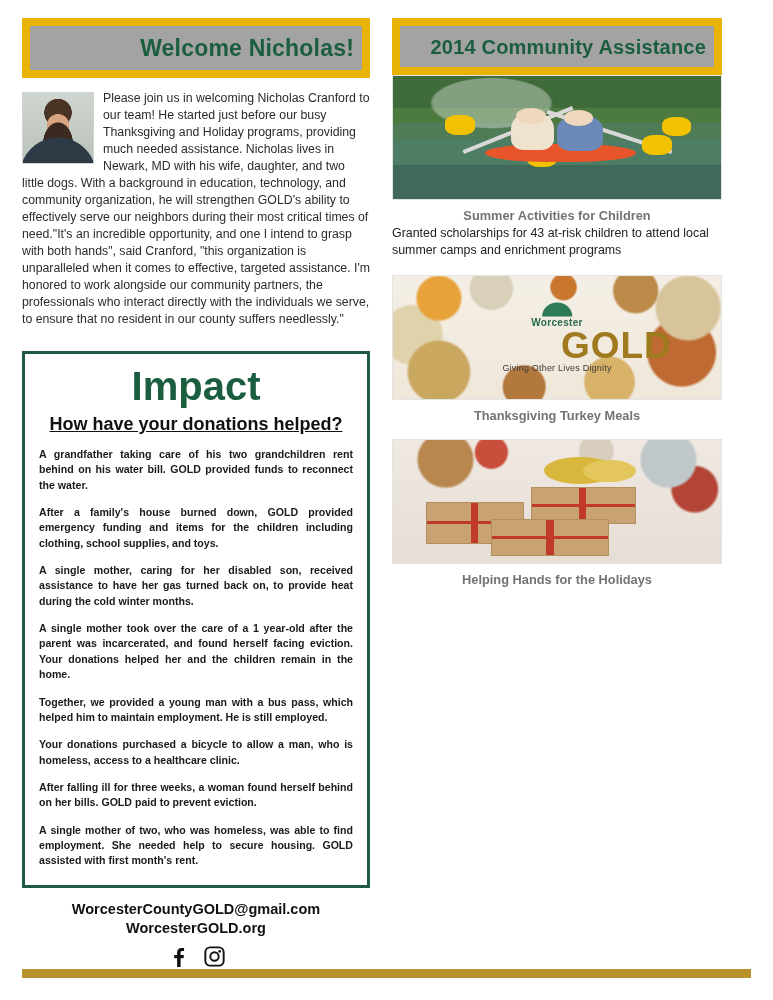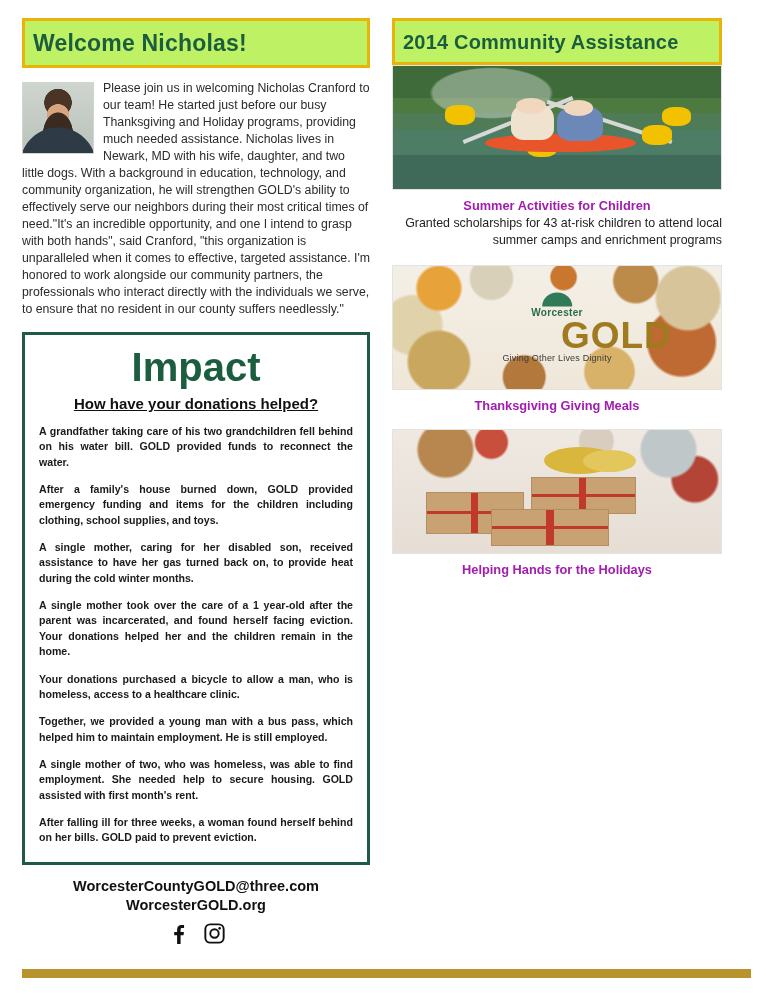--- a/index.html
+++ b/index.html
@@ -25,24 +25,24 @@
     display: flex;
     gap: 22px;
     align-items: flex-start;
   }
 
   .col-left { width: 348px; flex: 0 0 348px; }
   .col-right { width: 330px; flex: 0 0 330px; }
 
   
   .headline-box {
-    border: 3px solid #eab308;
+    border: 8px solid #eab308;
     padding: 10px 8px 9px 8px;
-    text-align: left;
-    background: #bef264;
+    text-align: right;
+    background: #a3a3a3;
   }
   .headline-box .title {
     font-size: 23px;
     font-weight: bold;
     color: #1b5e3f;
     letter-spacing: 0.2px;
     line-height: 1.1;
   }
   .headline-box.small .title { font-size: 20px; }
 
@@ -64,35 +64,35 @@
       radial-gradient(ellipse at 50% 74%, #3a2a20 0 30%, rgba(0,0,0,0) 31%),
       radial-gradient(circle at 50% 46%, #d8a37f 0 21%, rgba(0,0,0,0) 22%),
       radial-gradient(circle at 50% 28%, #4a3426 0 22%, rgba(0,0,0,0) 23%),
       linear-gradient(#cfd5cf, #b9c2bb);
     border: 1px solid #cfd5cf;
   }
   .welcome-body p { margin: 0 0 7px 0; }
 
   
   .impact-box {
-    margin-top: 14px;
+    margin-top: 23px;
     border: 3px solid #1e5b42;
     padding: 12px 14px 14px 14px;
   }
   .impact-title {
     text-align: center;
     font-size: 40px;
     font-weight: bold;
     color: #1b5e3f;
     line-height: 1;
     margin-bottom: 8px;
   }
   .impact-sub {
     text-align: center;
-    font-size: 15px;
+    font-size: 18px;
     font-weight: bold;
     color: #111;
     text-decoration: underline;
     margin-bottom: 12px;
   }
   .impact-item {
     font-size: 10.6px;
     font-weight: bold;
     line-height: 1.45;
     text-align: justify;
@@ -129,25 +129,25 @@
     height: 125px;
     border: 1px solid #e3e3e3;
     position: relative;
     overflow: hidden;
   }
   .card-caption-title {
     margin-top: 8px;
     text-align: center;
     font-size: 12.8px;
     font-weight: bold;
-    color: #a21caf;
+    color: #737373;
   }
   .card-caption-body {
     margin-top: 2px;
-    text-align: right;
+    text-align: left;
     font-size: 12.4px;
     line-height: 1.38;
     color: #222;
   }
 
   
   .photo-kayak {
     background:
       radial-gradient(ellipse at 30% 22%, rgba(255,255,255,0.35) 0 18%, rgba(0,0,0,0) 19%),
       linear-gradient(#3f6b3a 0 26%, #4d7a3f 26% 38%, #4f7b56 38% 52%, #4e7d66 52% 72%, #3f6a5a 72% 100%);
@@ -297,32 +297,32 @@
 
       <div class="welcome-body">
         <div class="portrait"></div>
         <p>Please join us in welcoming Nicholas Cranford to our team! He started just before our busy Thanksgiving and Holiday programs, providing much needed assistance. Nicholas lives in Newark, MD with his wife, daughter, and two little dogs. With a background in education, technology, and community organization, he will strengthen GOLD's ability to effectively serve our neighbors during their most critical times of need."It's an incredible opportunity, and one I intend to grasp with both hands", said Cranford, "this organization is unparalleled when it comes to effective, targeted assistance. I'm honored to work alongside our community partners, the professionals who interact directly with the individuals we serve, to ensure that no resident in our county suffers needlessly."</p>
       </div>
 
       <div class="impact-box">
         <div class="impact-title">Impact</div>
         <div class="impact-sub">How have your donations helped?</div>
 
-        <p class="impact-item">A grandfather taking care of his two grandchildren fell behind on his water bill. GOLD provided funds to reconnect the water.</p>
+        <p class="impact-item">A grandfather taking care of his two grandchildren rent behind on his water bill. GOLD provided funds to reconnect the water.</p>
         <p class="impact-item">After a family's house burned down, GOLD provided emergency funding and items for the children including clothing, school supplies, and toys.</p>
         <p class="impact-item">A single mother, caring for her disabled son, received assistance to have her gas turned back on, to provide heat during the cold winter months.</p>
         <p class="impact-item">A single mother took over the care of a 1 year-old after the parent was incarcerated, and found herself facing eviction. Your donations helped her and the children remain in the home.</p>
+        <p class="impact-item">Together, we provided a young man with a bus pass, which helped him to maintain employment. He is still employed.</p>
         <p class="impact-item">Your donations purchased a bicycle to allow a man, who is homeless, access to a healthcare clinic.</p>
-        <p class="impact-item">Together, we provided a young man with a bus pass, which helped him to maintain employment. He is still employed.</p>
+        <p class="impact-item">After falling ill for three weeks, a woman found herself behind on her bills. GOLD paid to prevent eviction.</p>
         <p class="impact-item">A single mother of two, who was homeless, was able to find employment. She needed help to secure housing. GOLD assisted with first month's rent.</p>
-        <p class="impact-item">After falling ill for three weeks, a woman found herself behind on her bills. GOLD paid to prevent eviction.</p>
       </div>
 
       <div class="contact">
-        <div class="line">WorcesterCountyGOLD@three.com</div>
+        <div class="line">WorcesterCountyGOLD@gmail.com</div>
         <div class="line">WorcesterGOLD.org</div>
         <div class="socials">
           <span>
             <svg width="20" height="22" viewBox="0 0 20 22" aria-hidden="true">
               <path fill="#111111" d="M12.6 21V12.3h2.9l0.45-3.4H12.6V6.75c0-0.98 0.27-1.65 1.68-1.65h1.79V2.06C15.76 2.01 14.7 1.9 13.46 1.9c-2.58 0-4.35 1.58-4.35 4.48V8.9H6.2v3.4h2.91V21z"></path>
             </svg>
           </span>
           <span>
             <svg width="21" height="21" viewBox="0 0 22 22" aria-hidden="true">
               <rect x="1.4" y="1.4" width="19.2" height="19.2" rx="5.2" ry="5.2" fill="none" stroke="#111111" stroke-width="2"></rect>
@@ -360,21 +360,21 @@
 
       <div class="card">
         <div class="card-photo photo-thanks">
           <div class="gold-logo">
             <div class="gold-swoosh"></div>
             <div class="gold-worcester">Worcester</div>
             <div class="gold-word">GOLD</div>
             <div class="gold-tag">Giving Other Lives Dignity</div>
           </div>
         </div>
-        <div class="card-caption-title">Thanksgiving Giving Meals</div>
+        <div class="card-caption-title">Thanksgiving Turkey Meals</div>
       </div>
 
       <div class="card">
         <div class="card-photo photo-gifts">
           <div class="gift g1">
             <div class="ribbon-v"></div>
             <div class="ribbon-h"></div>
           </div>
           <div class="gift g2">
             <div class="ribbon-v"></div>

